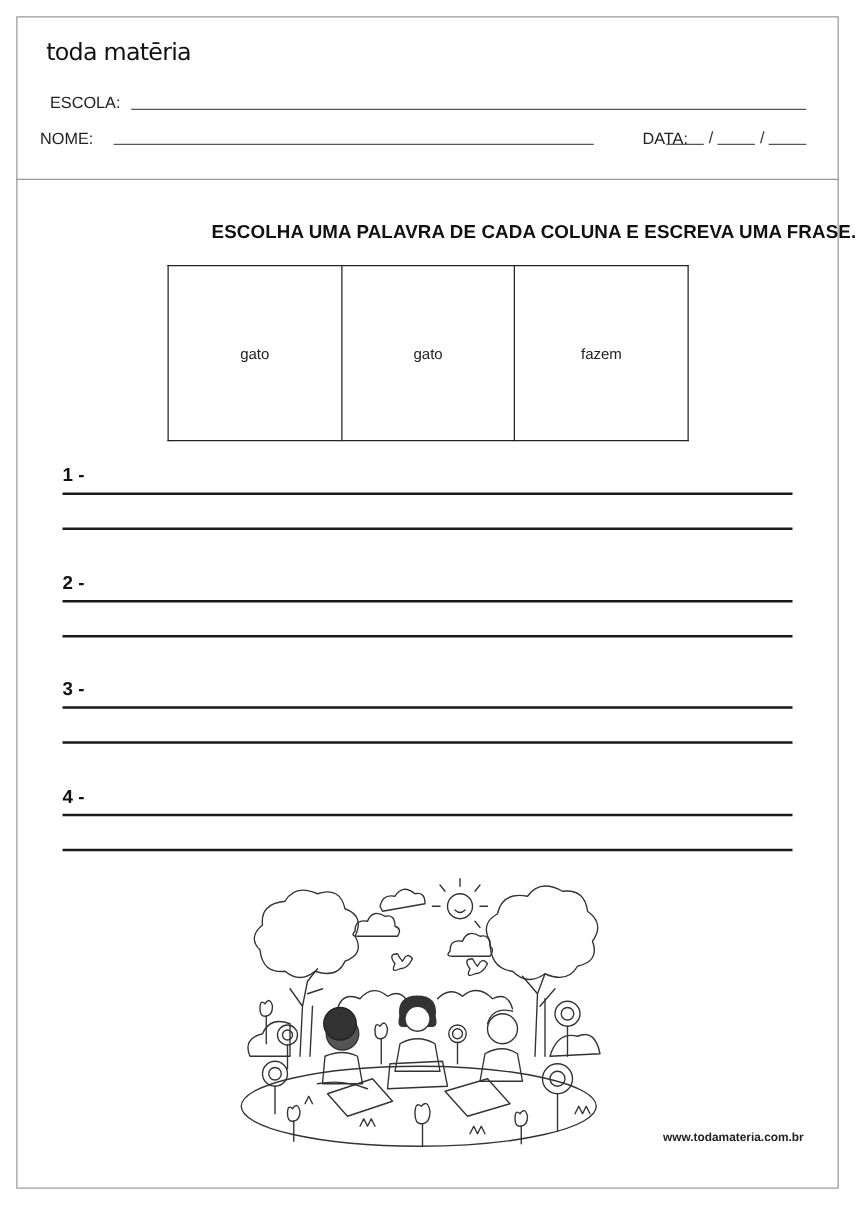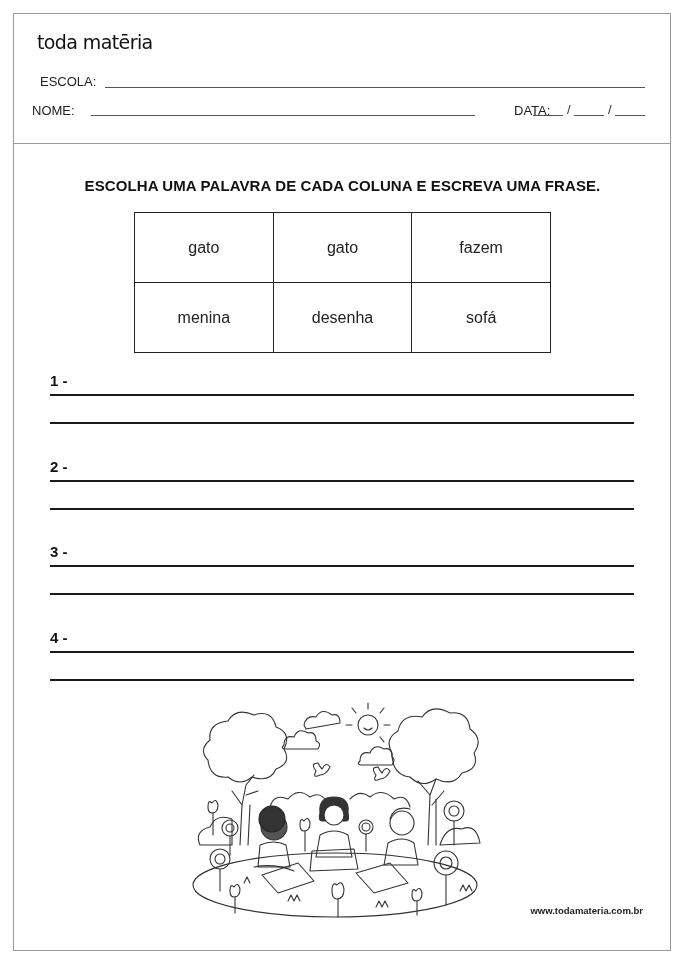--- a/index.html
+++ b/index.html
@@ -3,23 +3,23 @@
   <meta charset="utf-8">
   <style>
     html, body { margin: 0; padding: 0; background: #ffffff; }
     body { width: 685px; height: 967px; position: relative; overflow: hidden; font-family: "Liberation Sans", sans-serif; color: #111; }
     .frame { position: absolute; left: 13px; top: 13px; width: 658px; height: 938px; border: 1.5px solid #9a9a9a; box-sizing: border-box; }
     .header-divider { position: absolute; left: 13px; top: 143px; width: 658px; height: 0; border-top: 1.5px solid #9a9a9a; }
     .logo { position: absolute; left: 37px; top: 31px; font-family: "DejaVu Sans", sans-serif; font-size: 19px; font-weight: 500; letter-spacing: -0.6px; color: #111; }
     .field-label { position: absolute; font-size: 13px; color: #222; }
     .field-line { position: absolute; height: 0; border-top: 1px solid #555; }
     .date-slash { position: absolute; font-size: 13px; color: #333; }
-    .instruction { position: absolute; left: 0; width: 685px; top: 177px; text-align: center; font-size: 15px; font-weight: bold; letter-spacing: 0.1px; color: #111; }
+    .instruction { position: absolute; left: 0; width: 685px; top: 177px; text-align: right; font-size: 15px; font-weight: bold; letter-spacing: 0.1px; color: #111; }
     table.words { position: absolute; left: 134px; top: 212px; width: 417px; height: 141px; border-collapse: collapse; }
-    table.words td { border: 1.5px solid #222; text-align: center; font-size: 16px; color: #222; width: 33.33%; padding: 0; }
+    table.words td { border: 1.5px solid #222; text-align: center; font-size: 12px; color: #222; width: 33.33%; padding: 0; }
     .num-label { position: absolute; left: 50px; font-size: 15px; font-weight: bold; color: #111; }
     .write-line { position: absolute; left: 50px; width: 584px; height: 0; border-top: 2px solid #1a1a1a; }
     .illustration { position: absolute; left: 170px; top: 695px; width: 330px; height: 230px; }
     .footer-url { position: absolute; right: 42px; top: 905px; font-size: 9.5px; font-weight: bold; color: #222; }
   </style>
 </head>
 <body>
 
 <div class="frame"></div>
 
@@ -41,25 +41,20 @@
 <div class="header-divider"></div>
 
 <div class="instruction">ESCOLHA UMA PALAVRA DE CADA COLUNA E ESCREVA UMA FRASE.</div>
 
 <table class="words">
   <tbody>
       <tr>
     <td>gato</td>
     <td>gato</td>
     <td>fazem</td>
-  </tr>
-  <tr>
-    <td>menina</td>
-    <td>desenha</td>
-    <td>sofá</td>
   </tr>
 </tbody>
   </table>
 
 <div class="num-label" style="top:372px;">1 -</div>
 <div class="write-line" style="top:394px;"></div>
 <div class="write-line" style="top:422px;"></div>
 
 <div class="num-label" style="top:458px;">2 -</div>
 <div class="write-line" style="top:480px;"></div>

